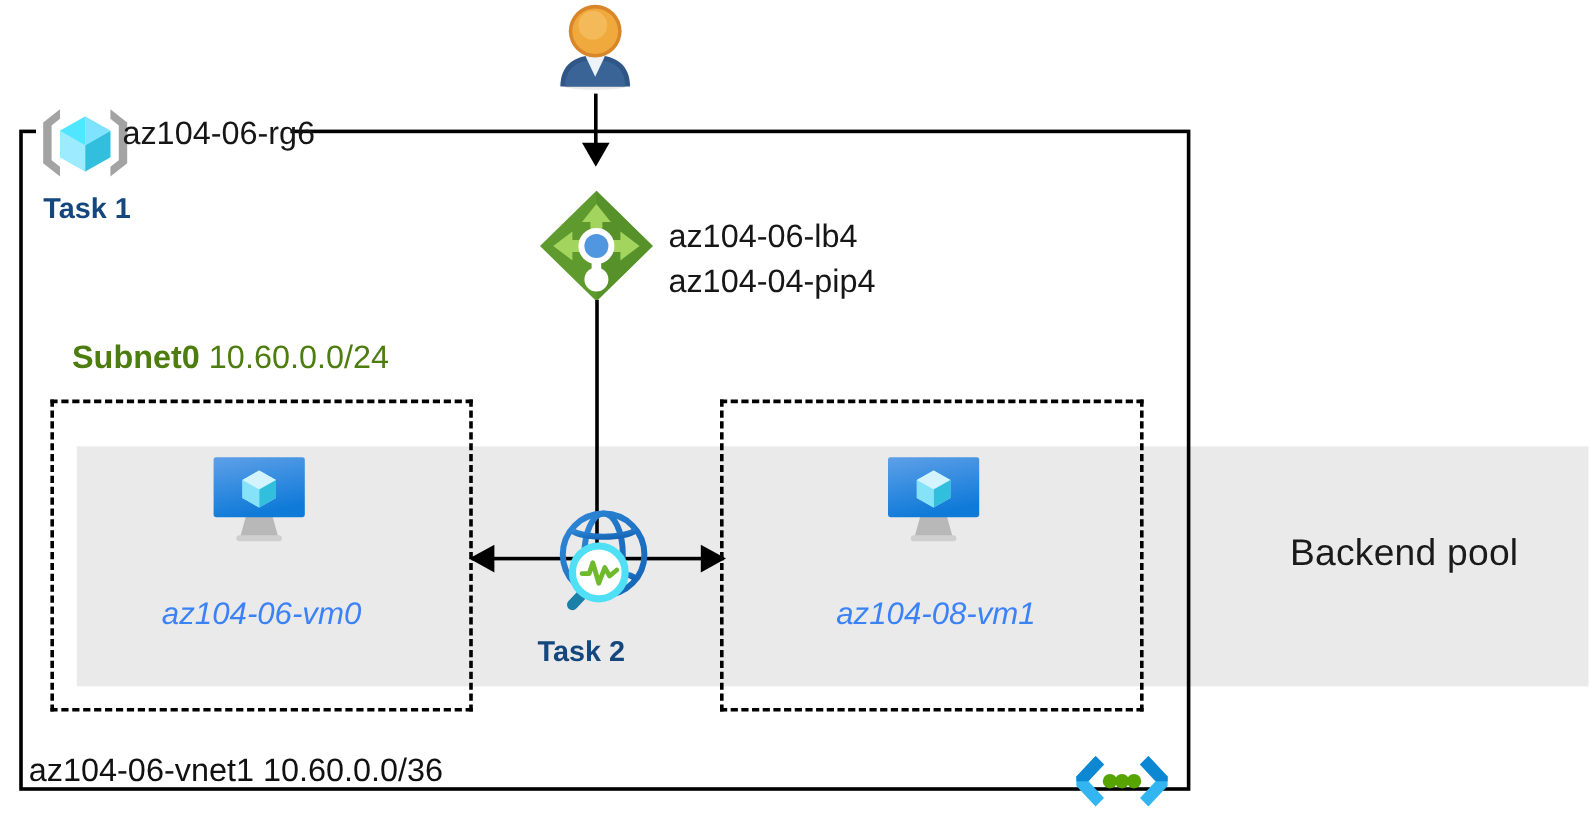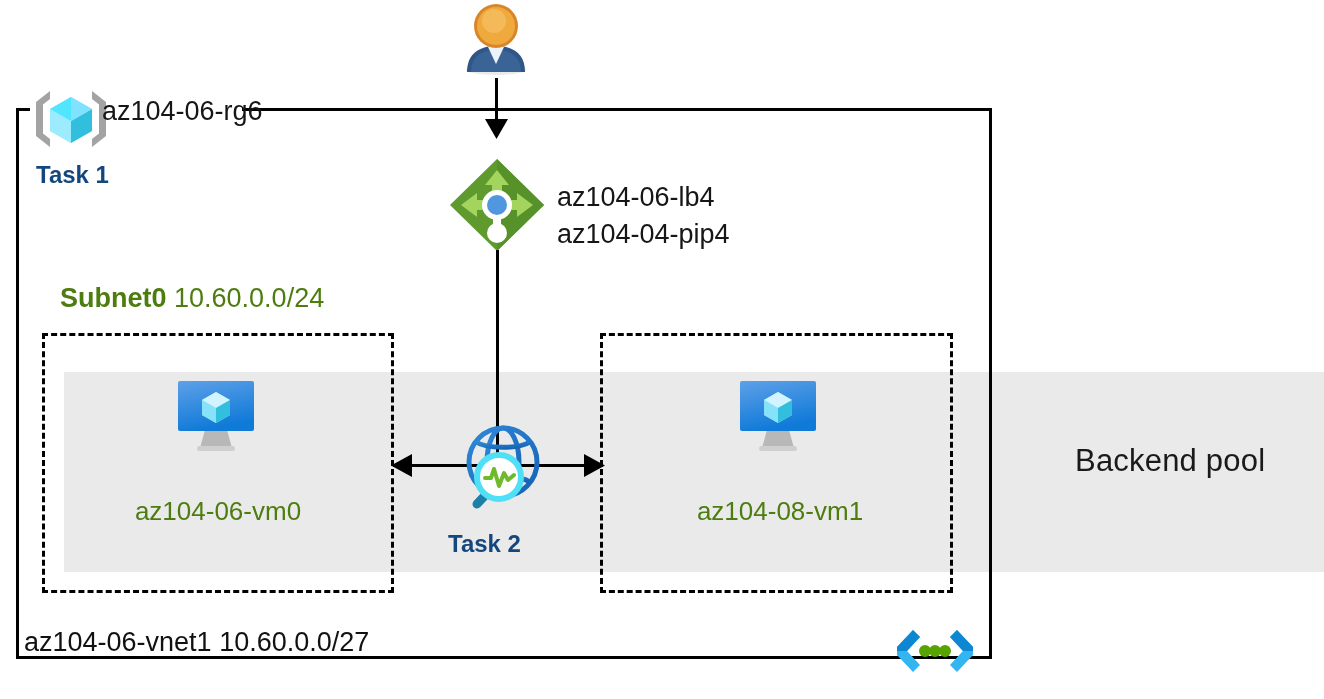--- a/index.html
+++ b/index.html
@@ -101,24 +101,25 @@
   .subnet0-box { left: 42px; top: 333px; width: 352px; height: 260px; }
   .subnet1-box { left: 600px; top: 333px; width: 353px; height: 260px; }
 
   
   .vm-icon { width: 82px; height: 78px; }
   .vm0-icon { left: 175px; top: 378px; }
   .vm1-icon { left: 737px; top: 378px; }
 
   .vm-text {
     font-size: 26px;
-    color: #4d7c0f;
+    color: #3b82f6;
     text-align: center;
     line-height: 1.28;
     white-space: nowrap;
+    font-style: italic;
   }
   .vm0-text { left: 78px; top: 495px; width: 280px; }
   .vm1-text { left: 640px; top: 495px; width: 280px; }
 
   
   .lb-icon { left: 448px; top: 157px; width: 98px; height: 96px; }
   .lb-text {
     left: 557px;
     top: 179px;
     font-size: 27px;
@@ -317,21 +318,21 @@
 
   <svg class="abs overlay">
 
     <polygon points="496.5,139 485,119 508,119" fill="#000000"></polygon>
 
     <polygon points="391,465.5 412,454 412,477" fill="#000000"></polygon>
 
     <polygon points="605,465.5 584,454 584,477" fill="#000000"></polygon>
   </svg>
 
-  <div class="abs vnet-label">az104-06-vnet1 10.60.0.0/27</div>
+  <div class="abs vnet-label">az104-06-vnet1 10.60.0.0/36</div>
 
   <div class="abs vnet-icon">
     <svg viewBox="0 0 84 46" width="84" height="46">
       <path d="M20 2 L4 19 L4 27 L20 44 L27 37 L14 23 L27 9 Z" fill="#32b5f1"></path>
       <path d="M20 2 L4 19 L4 23 L14 23 L27 9 Z" fill="#0d87d1"></path>
       <path d="M64 2 L80 19 L80 27 L64 44 L57 37 L70 23 L57 9 Z" fill="#32b5f1"></path>
       <path d="M64 2 L80 19 L80 23 L70 23 L57 9 Z" fill="#0d87d1"></path>
       <circle cx="32" cy="23" r="6" fill="#57a400"></circle>
       <circle cx="42" cy="23" r="6" fill="#57a400"></circle>
       <circle cx="52" cy="23" r="6" fill="#57a400"></circle>

